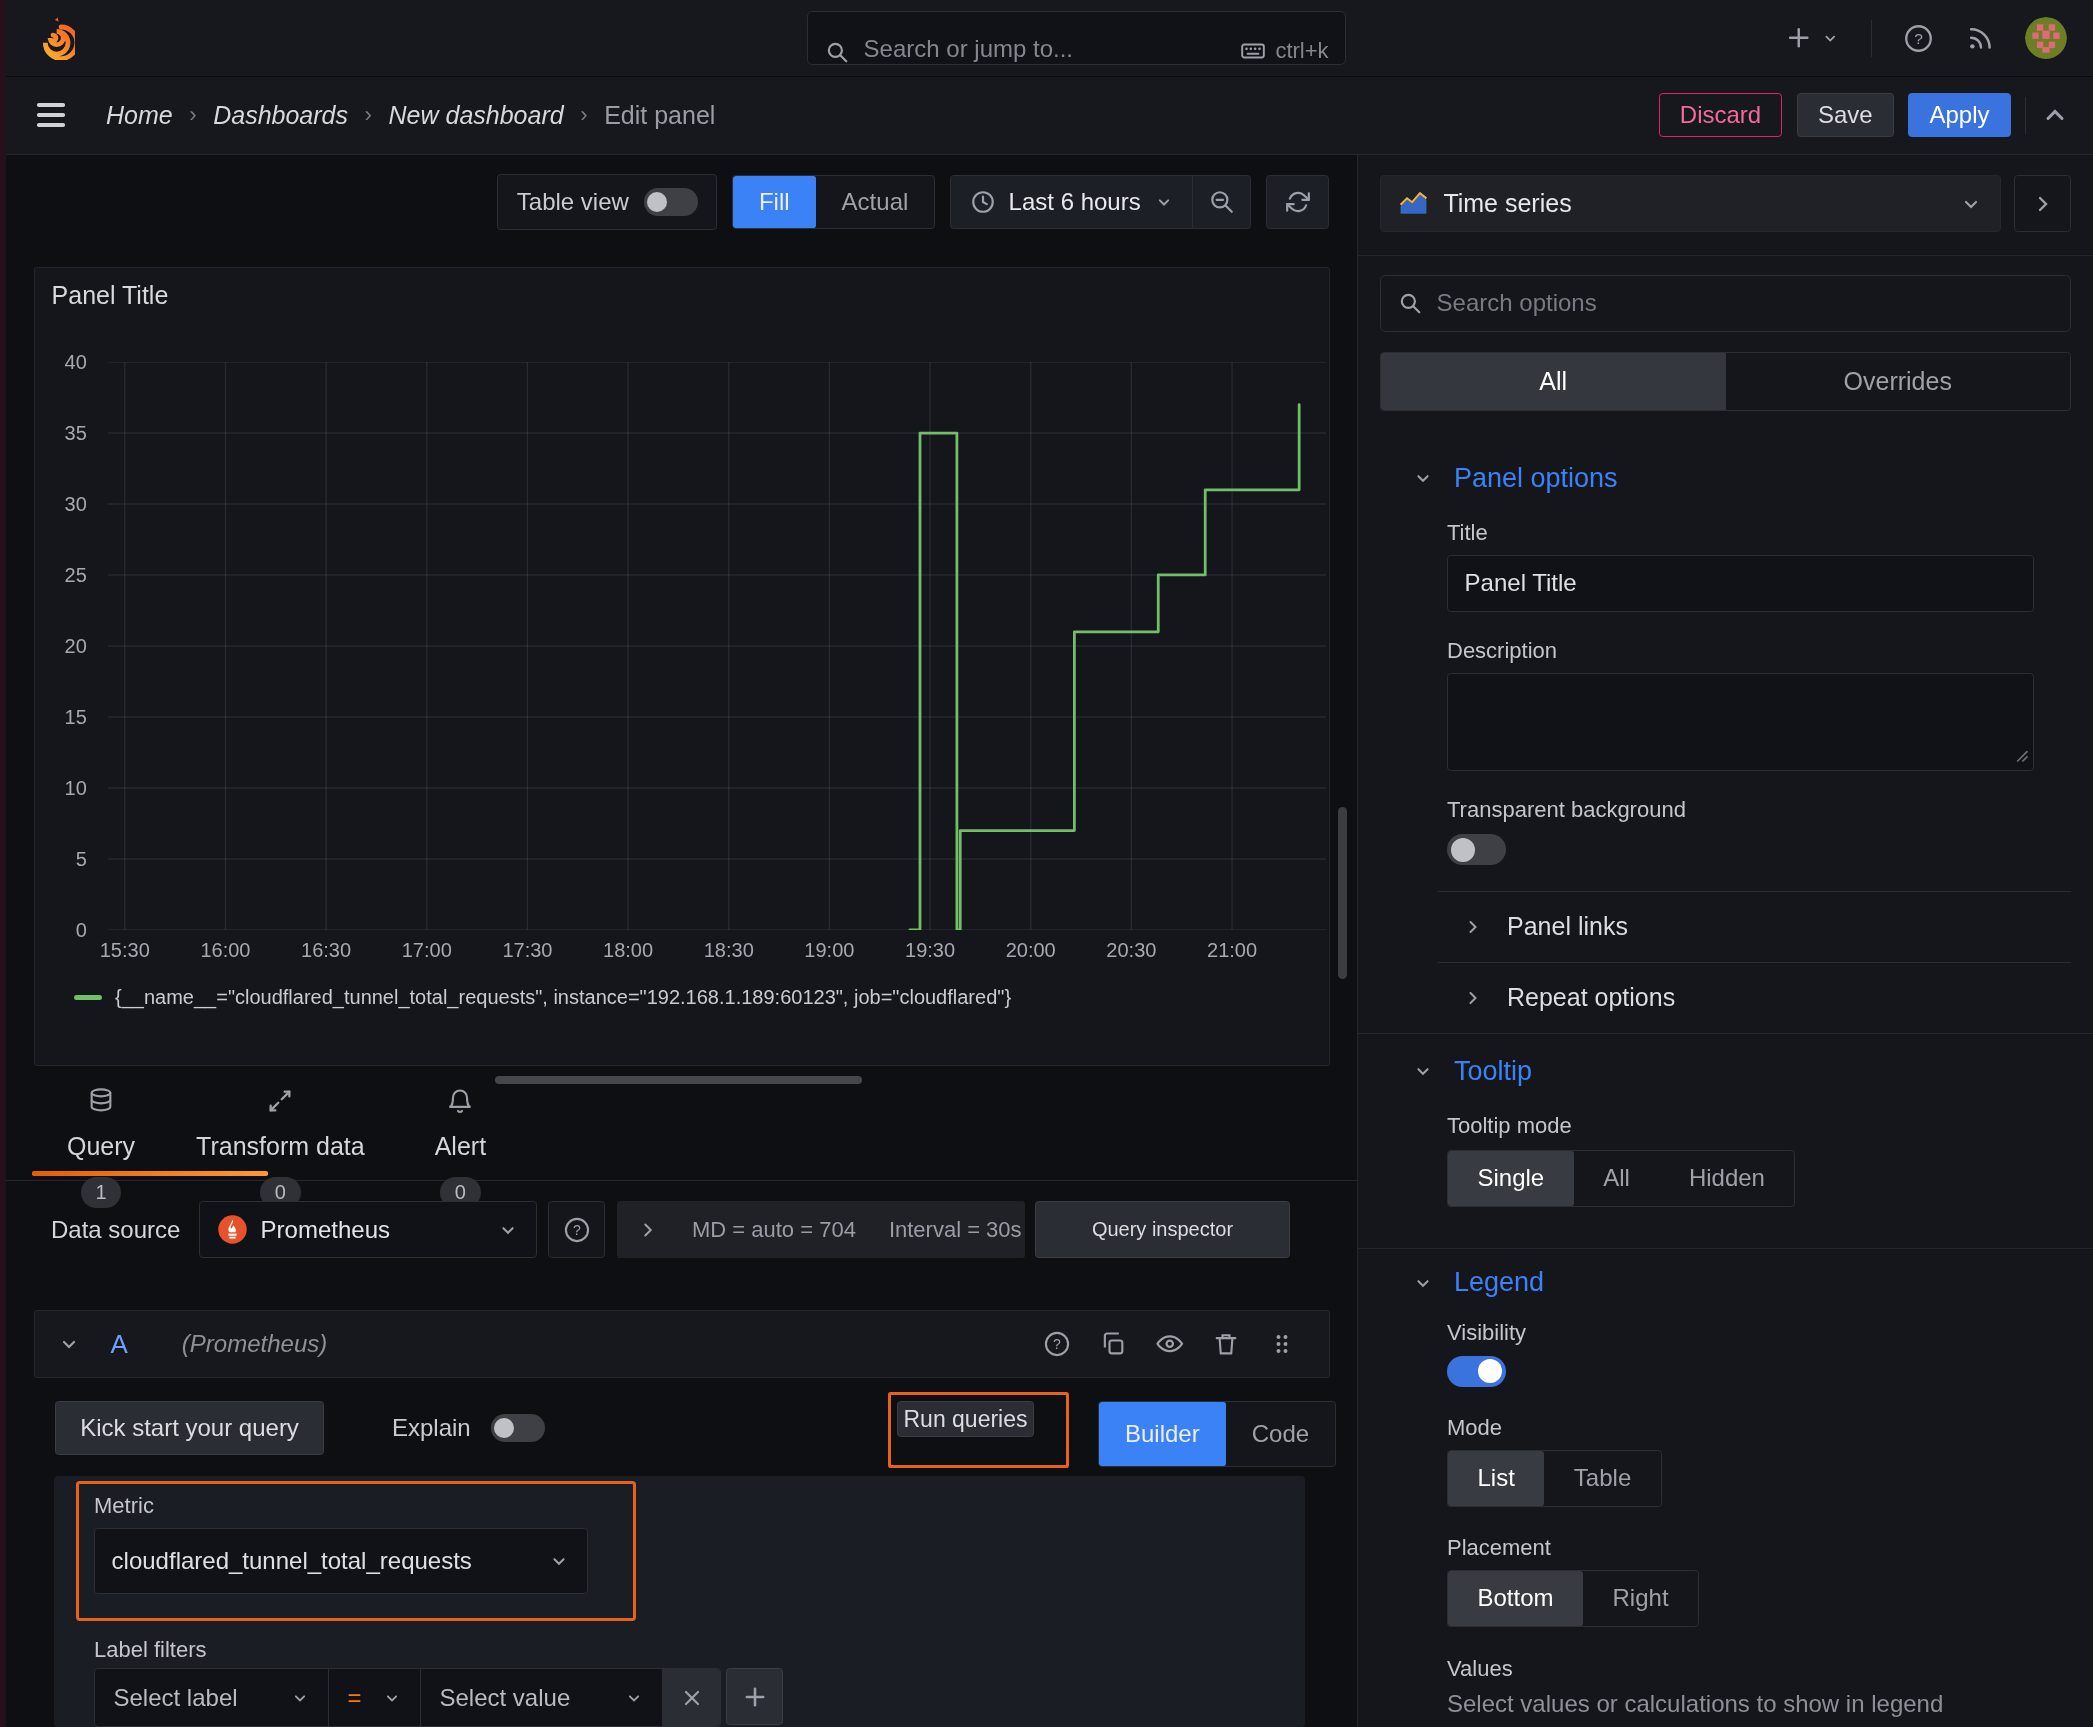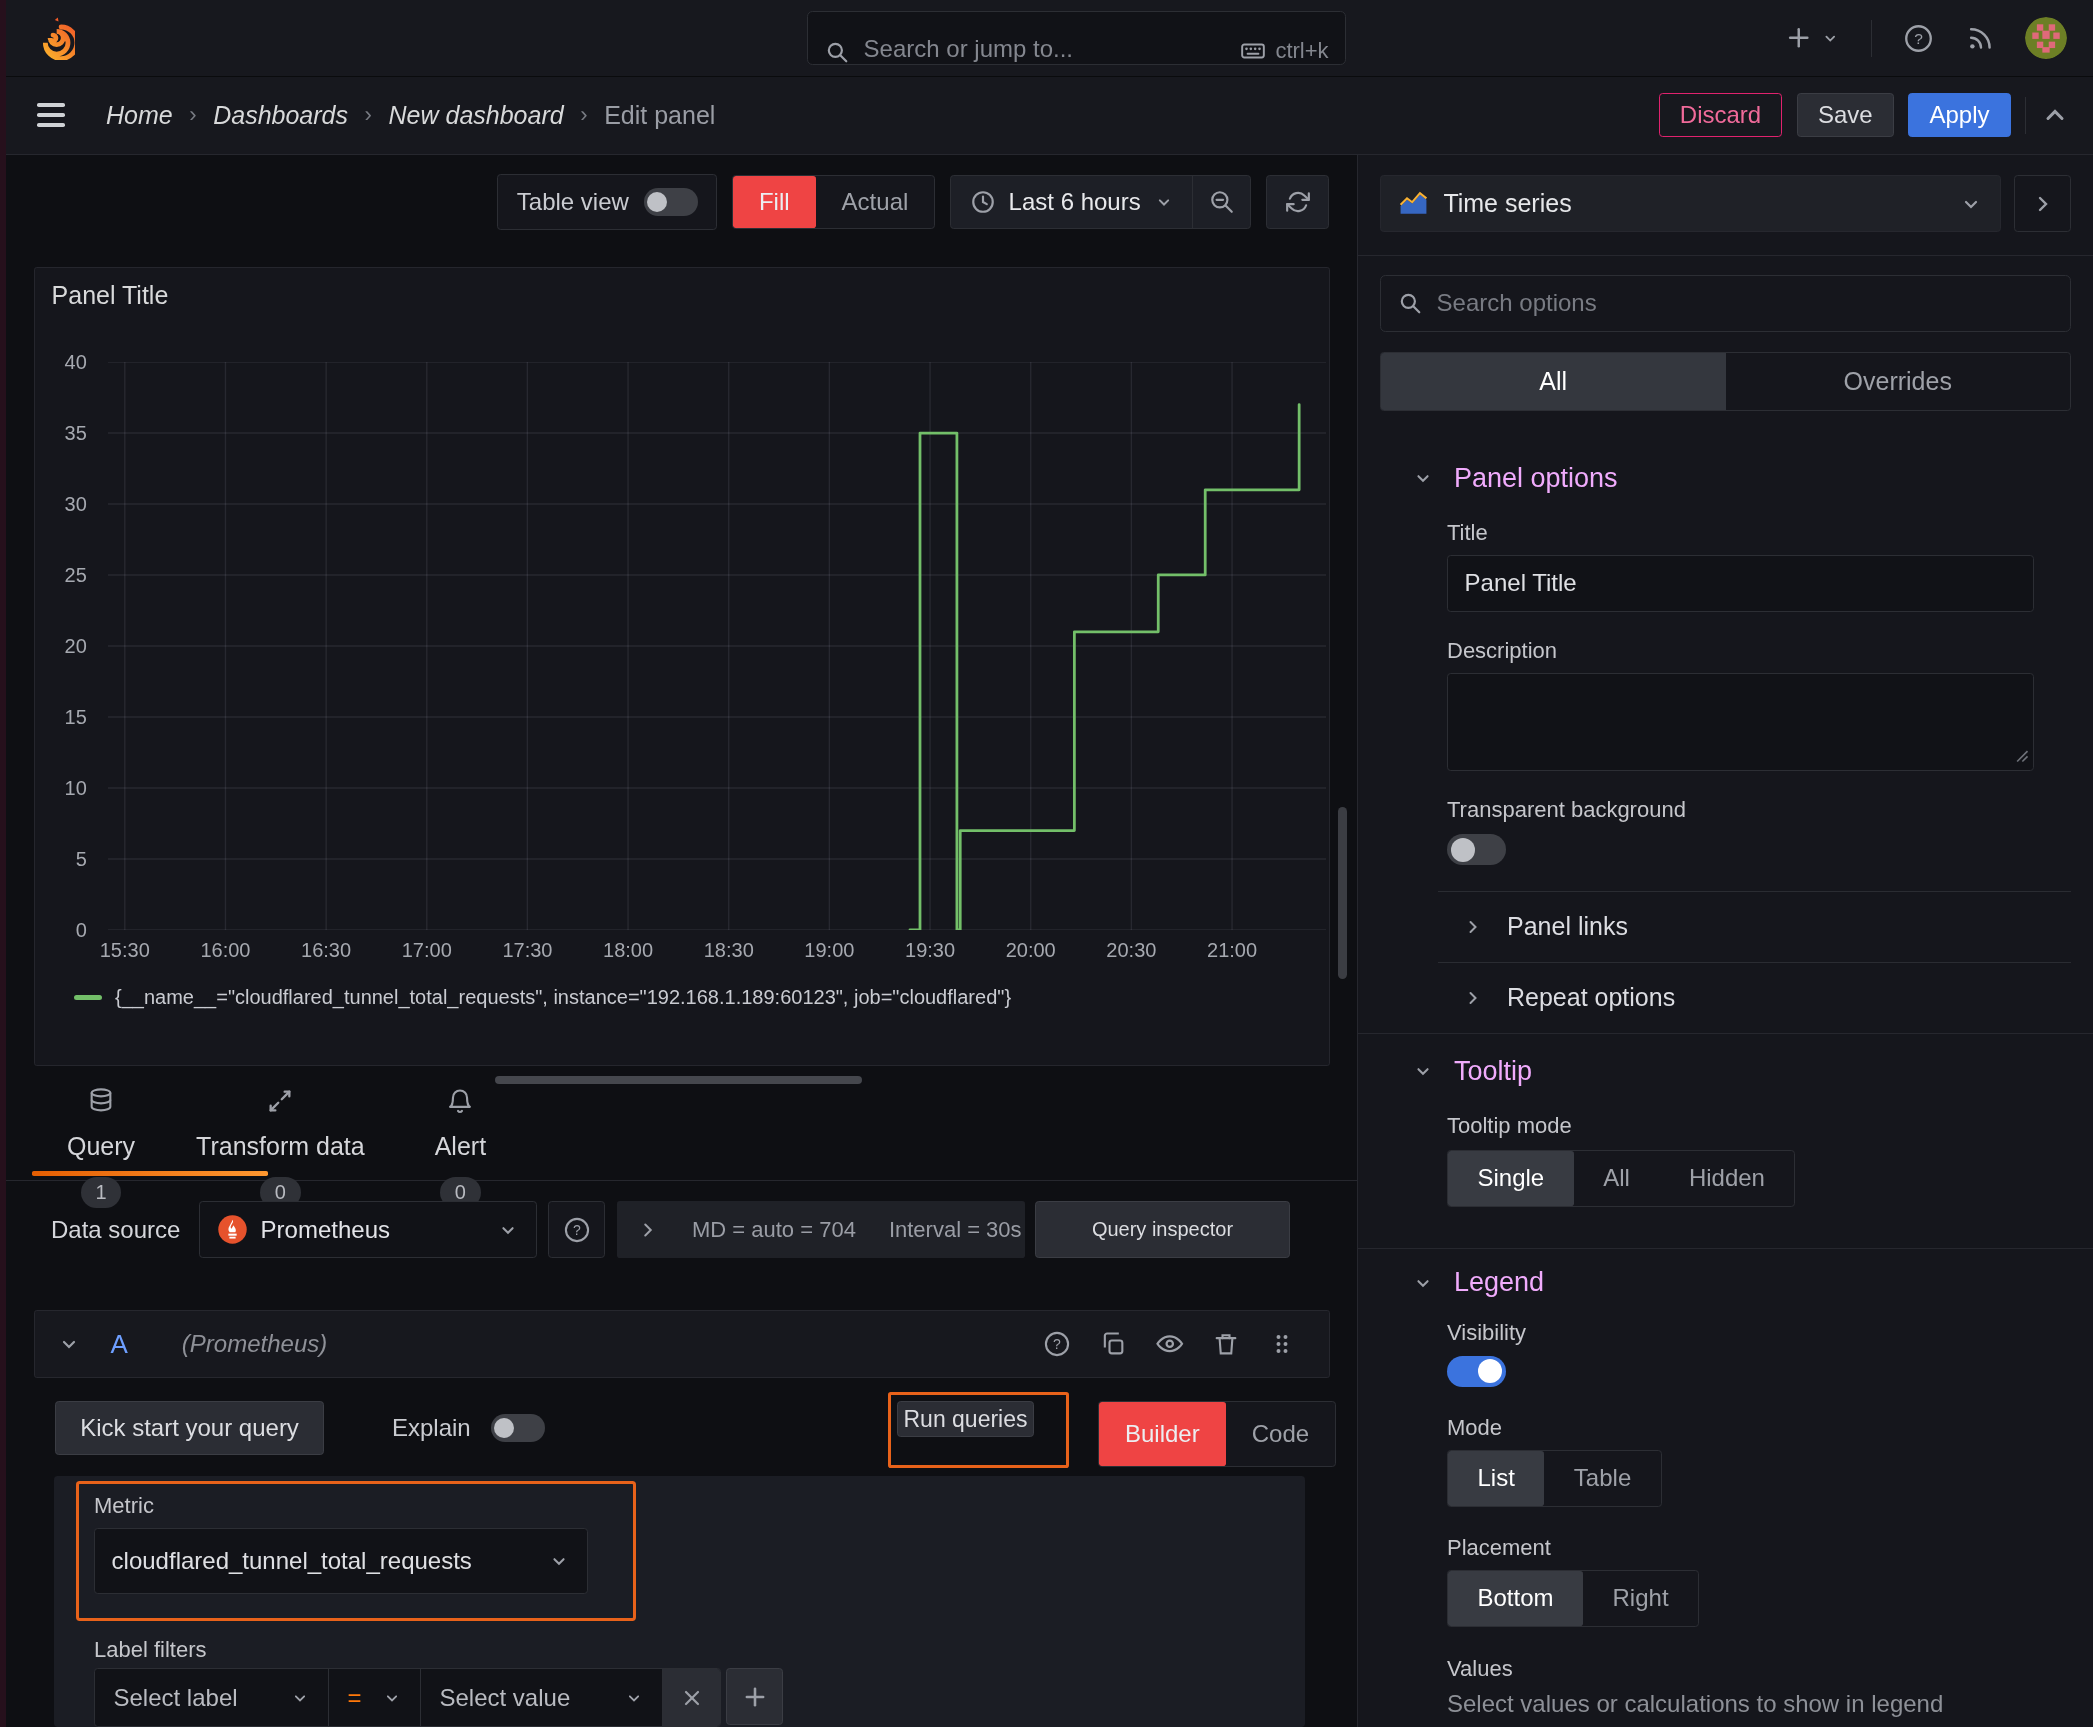--- a/index.html
+++ b/index.html
@@ -43,21 +43,21 @@
   .main{position:absolute;left:0;top:153px;width:1357px;height:1575px;background:#0e0f13;}
   .sidebar{position:absolute;left:1357px;top:153px;width:736px;height:1575px;background:#15161c;
            border-left:0.9px solid #26272e;box-sizing:border-box;overflow:hidden;}
 
   
   .panel-toolbar{position:absolute;top:22px;right:28px;display:flex;gap:14.8px;height:54px;align-items:center;}
   .tv-group{display:flex;align-items:center;gap:14.8px;border:0.9px solid #2c2e34;border-radius:3.7px;height:54px;
             padding:0 18.5px;color:#c9cbd0;font-size:24px;background:#15161c;}
   .seg{display:inline-flex;border:0.9px solid #2c2e34;border-radius:3.7px;background:#15161c;overflow:hidden;height:54px;box-sizing:border-box;}
   .seg .cell{display:flex;align-items:center;justify-content:center;padding:0 26px;font-size:24px;color:#9ea1a8;cursor:pointer;}
-  .seg .cell.sel{background:#ef4444;color:#eceef1;border-radius:2.8px;}
+  .seg .cell.sel{background:#3b82f6;color:#eceef1;border-radius:2.8px;}
   .time-group{display:flex;align-items:center;border:0.9px solid #2c2e34;border-radius:3.7px;height:54px;
               background:#1d1f26;padding:0;box-sizing:border-box;}
   .time-main{display:flex;align-items:center;gap:13px;padding:0 18.5px;color:#e8e9ec;font-size:24px;cursor:pointer;}
   .time-zoom{display:flex;align-items:center;justify-content:center;width:57px;height:100%;
              border-left:0.9px solid #2c2e34;cursor:pointer;}
   .refresh-btn{width:63px;height:54px;border:0.9px solid #2c2e34;border-radius:3.7px;background:#1d1f26;
                display:flex;align-items:center;justify-content:center;cursor:pointer;box-sizing:border-box;}
 
   
   .toggle{position:relative;width:54px;height:28px;border-radius:14px;background:#3e4046;cursor:pointer;flex:none;}
@@ -149,21 +149,21 @@
   .options{padding:18.5px 22px 0;}
   .opt-search{height:57px;border:0.9px solid #2c2e34;border-radius:5.5px;display:flex;align-items:center;gap:13px;
               padding:0 16.6px;box-sizing:border-box;}
   .opt-search input{flex:1;background:transparent;border:none;outline:none;color:#c7c9ce;font-size:24px;
                     font-family:"Liberation Sans",sans-serif;}
   .opt-search input::placeholder{color:#787b83;}
   .opt-tabs{margin-top:20px;height:57px;display:flex;border:0.9px solid #2c2e34;border-radius:3.7px;overflow:hidden;}
   .opt-tabs .cell{flex:1;display:flex;align-items:center;justify-content:center;font-size:25px;color:#9ea1a8;cursor:pointer;}
   .opt-tabs .cell.sel{background:#34373e;color:#fff;}
   .sec-header{margin:52px 0 0 32px;display:flex;align-items:center;gap:20px;font-size:27px;font-weight:500;
-              color:#f0abfc;cursor:pointer;}
+              color:#3b82f6;cursor:pointer;}
   .fields{margin-left:67px;margin-right:37px;}
   .f-label{margin-top:26px;font-size:22px;color:#c5c6cb;}
   .f-input{margin-top:9.2px;height:57px;background:#111217;border:0.9px solid #2c2e34;border-radius:3.7px;width:100%;
            box-sizing:border-box;color:#dfe0e4;font-size:24px;padding:0 16.6px;font-family:"Liberation Sans",sans-serif;outline:none;}
   .f-textarea{position:relative;margin-top:9.2px;height:96px;background:#111217;border:0.9px solid #2c2e34;border-radius:3.7px;}
   .resize-corner{position:absolute;right:3.7px;bottom:3.7px;color:#6f727a;}
   .inset-line{margin-left:58px;border-top:0.9px solid #2a2c32;margin-top:26px;}
   .collapsed-row{height:70px;display:flex;align-items:center;gap:24px;margin-left:83px;font-size:25px;
                  font-weight:500;color:#dcdde2;cursor:pointer;}
   .section-line{border-top:0.9px solid #26272e;margin:0 -22px;}

